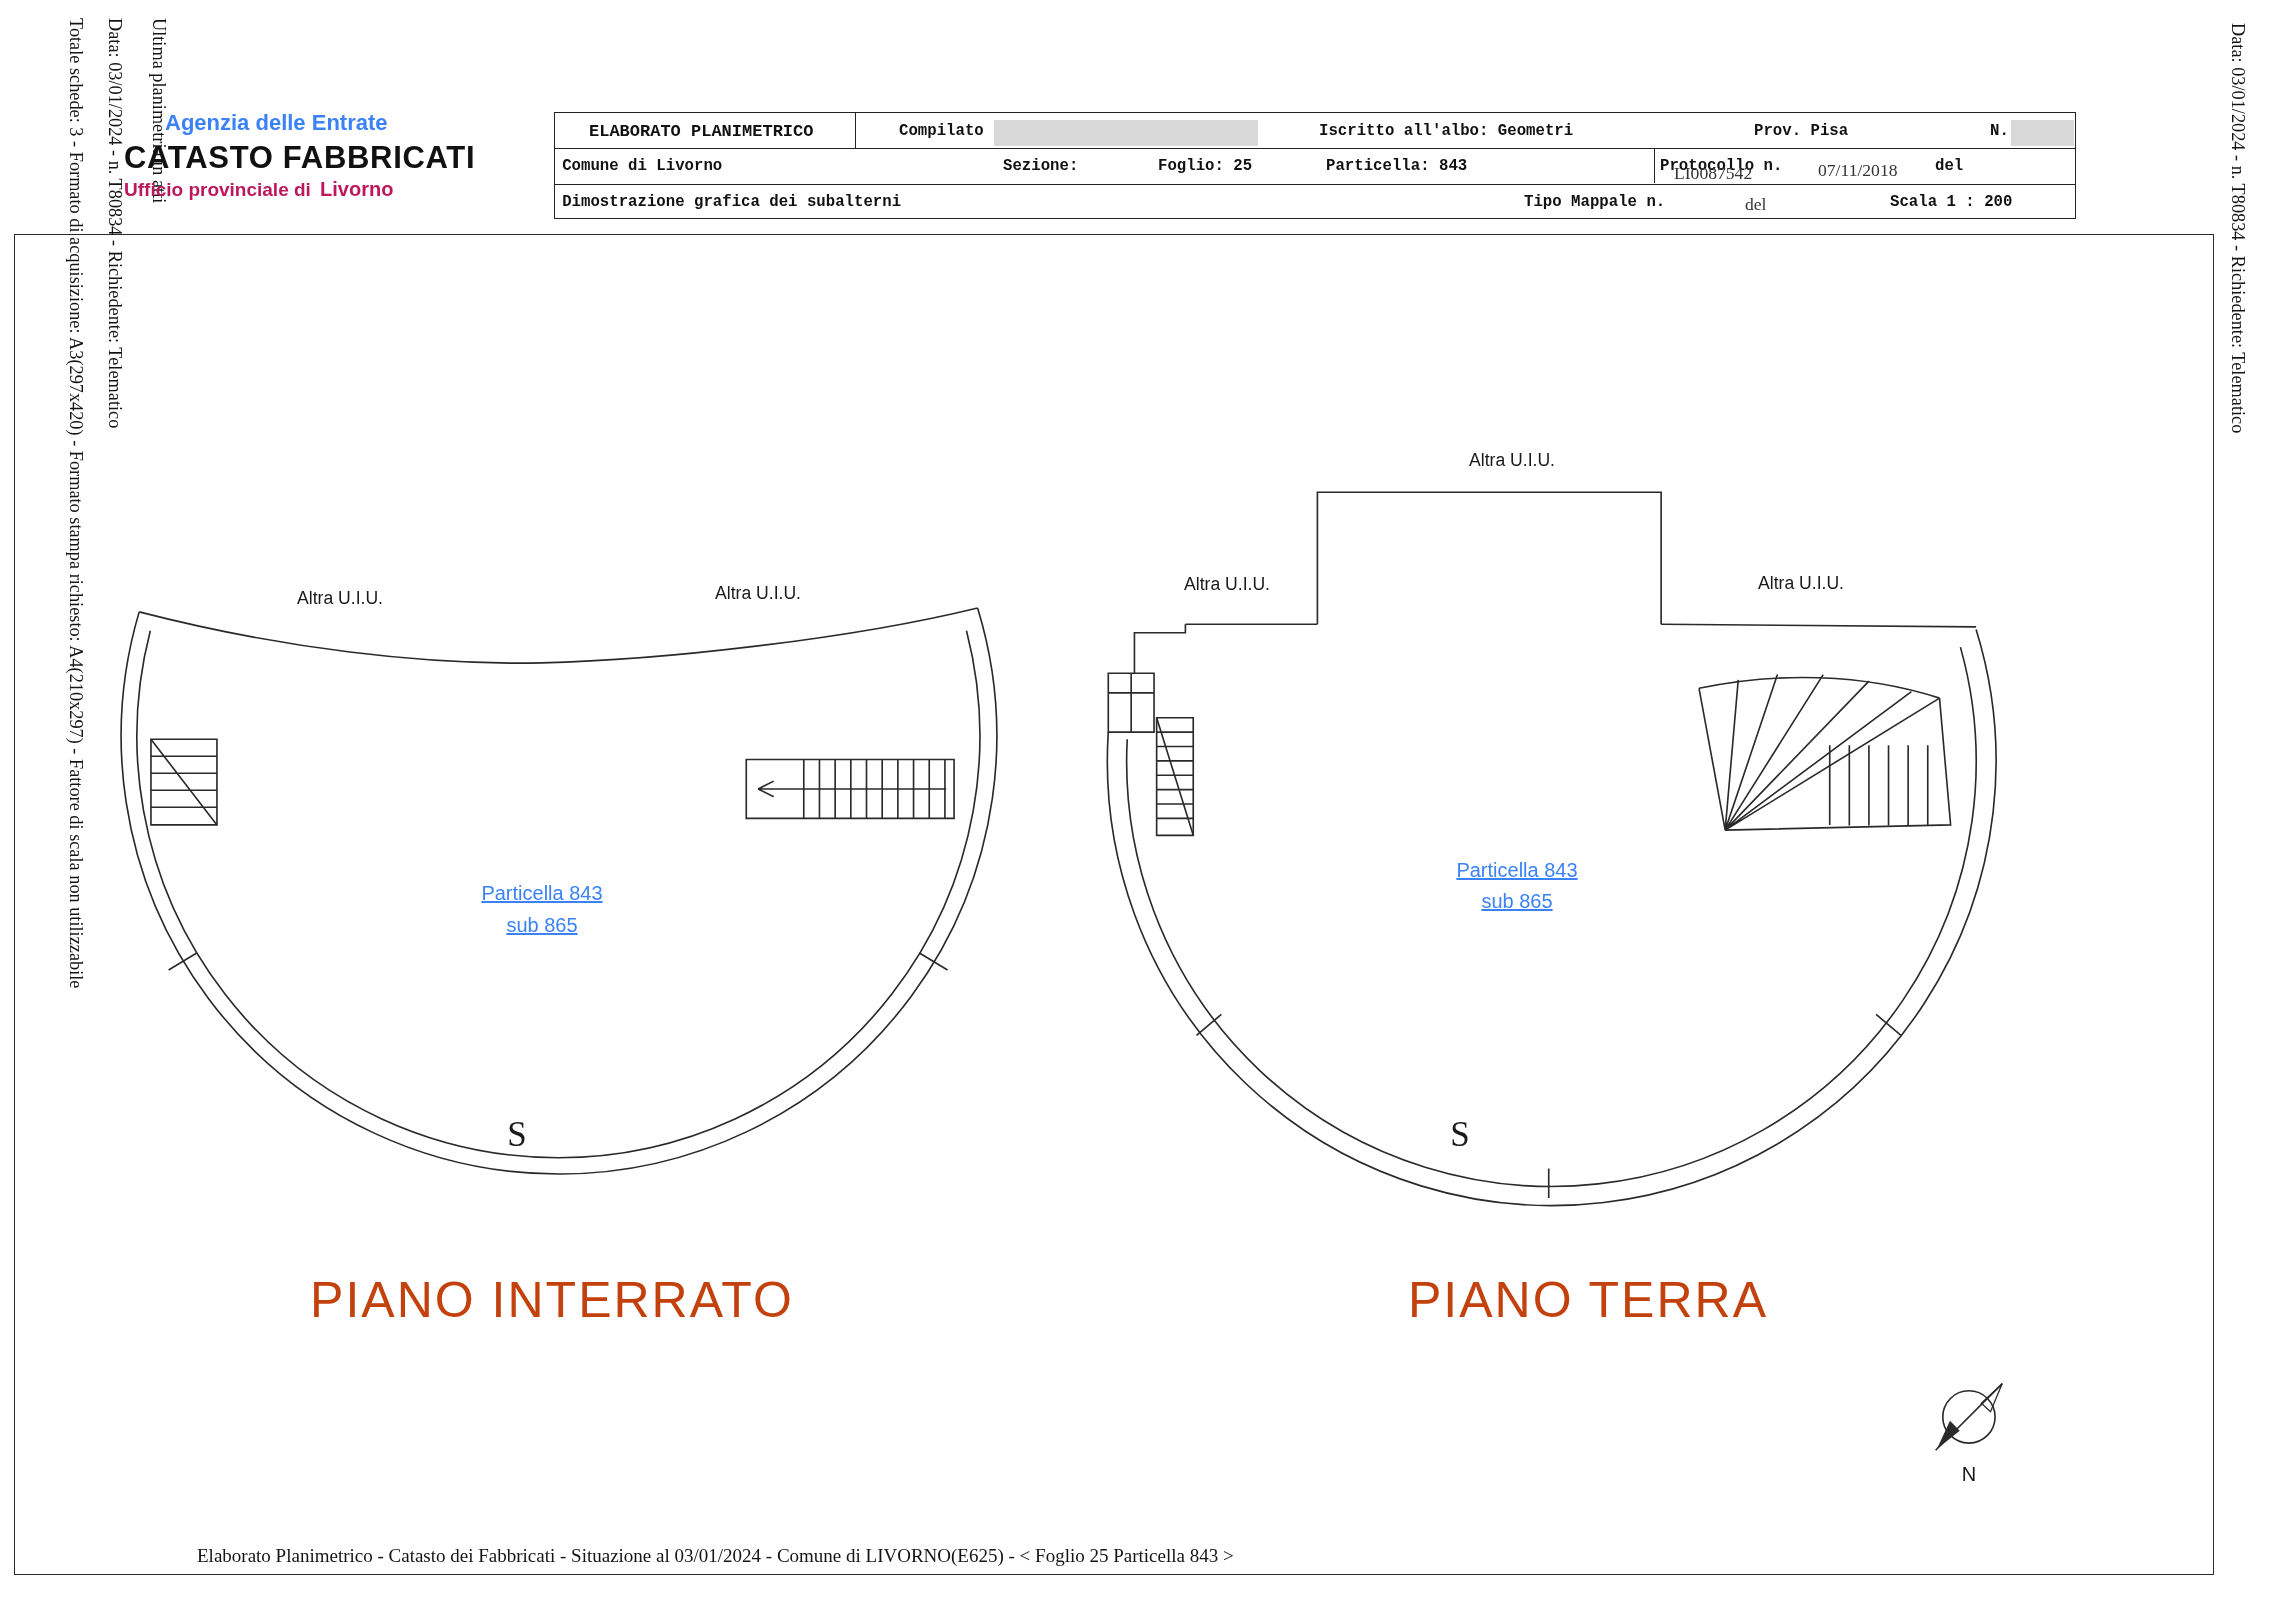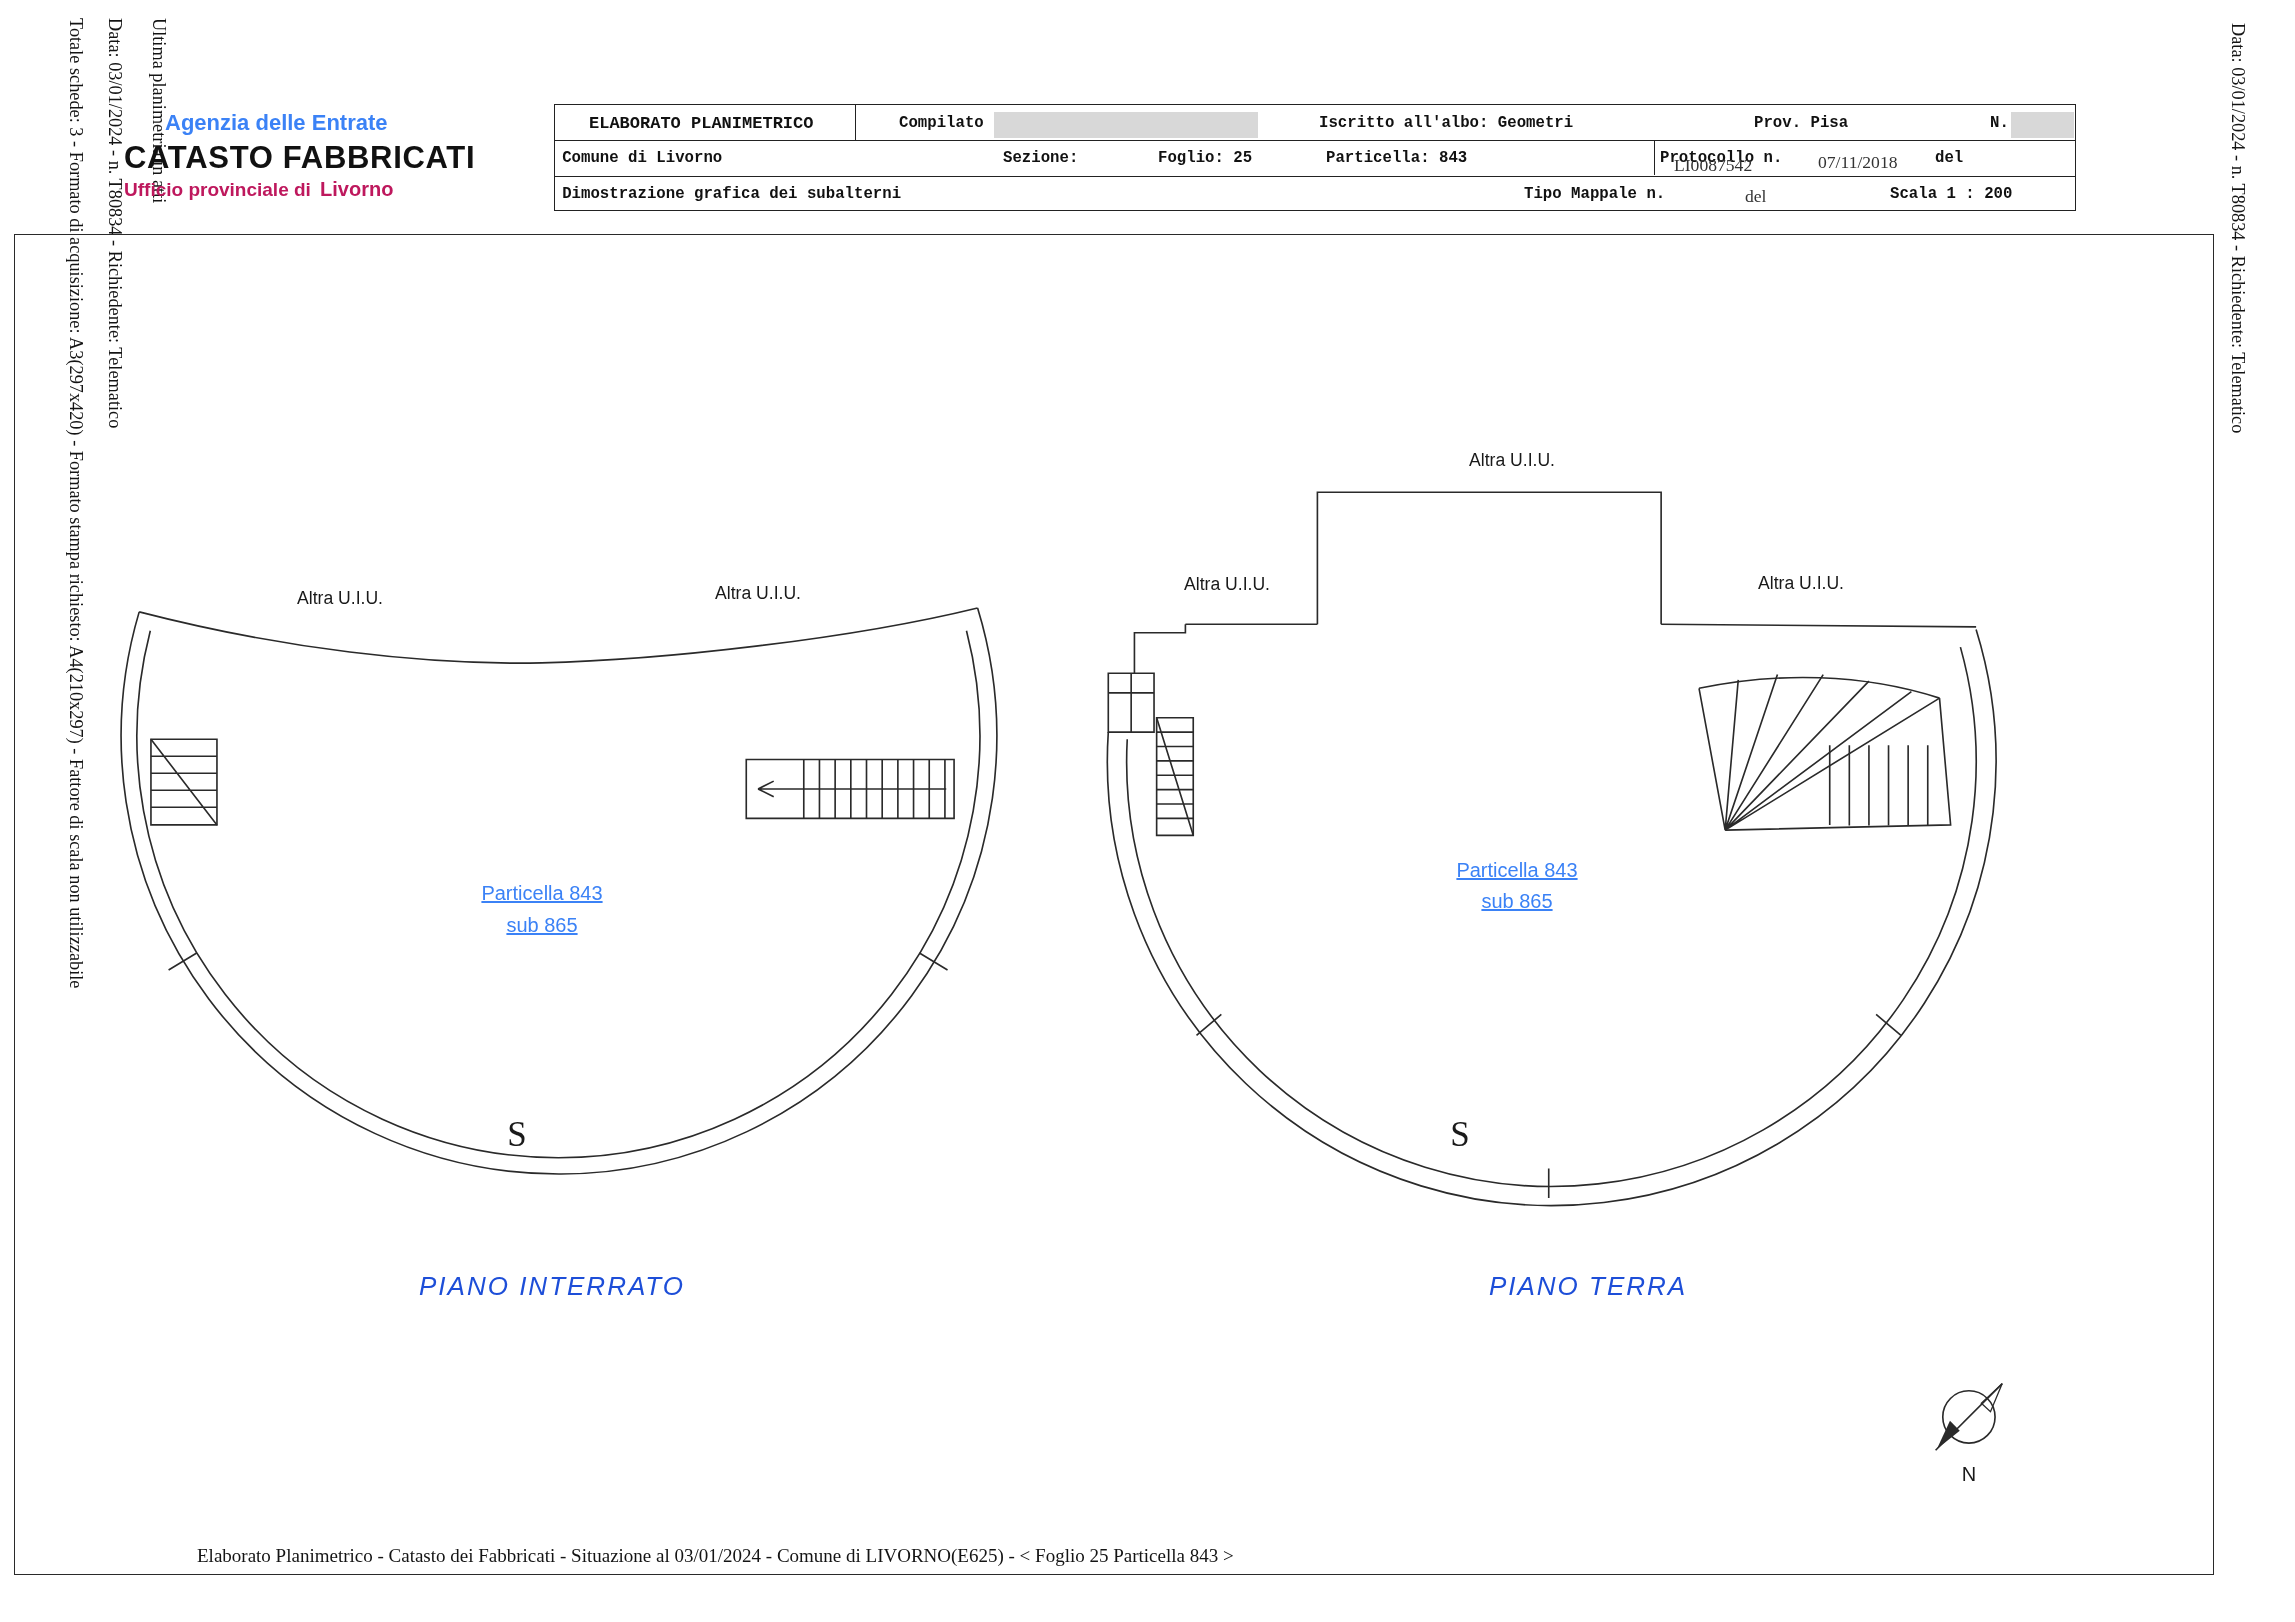--- a/index.html
+++ b/index.html
@@ -10,38 +10,38 @@
   .vtext{position:absolute;transform-origin:top left;transform:rotate(90deg);
          white-space:nowrap;font:18.3px "Liberation Serif",serif;color:#141414;}
 
   
   .agency{position:absolute;font-weight:bold;font-size:22px;color:#3b82f6;}
   .registry{position:absolute;font-weight:bold;font-size:31px;letter-spacing:0.7px;color:#111;}
   .office{position:absolute;font-weight:bold;font-size:19px;color:#be185d;}
   .office .city{font-size:20px;margin-left:9.2px;}
 
   
-  .htable{position:absolute;left:554px;top:104px;width:1522px;height:107px;
+  .htable{position:absolute;left:554px;top:112px;width:1522px;height:107px;
           border:1.3px solid #222;box-sizing:border-box;
           font-family:"Liberation Mono",monospace;font-weight:bold;font-size:15.7px;color:#111;}
   .htable .hline{position:absolute;left:0;width:100%;height:1.3px;background:#222;}
   .htable .vline{position:absolute;width:1.3px;background:#222;}
   .htable .cell{position:absolute;white-space:nowrap;}
   .htable .stamp{font-family:"Liberation Serif",serif;font-weight:normal;font-size:17.6px;color:#333;}
   .redacted{position:absolute;background:#d8d8d8;}
 
   .frame{position:absolute;left:14.4px;top:234px;width:2200px;height:1341px;
          border:1.3px solid #2a2a2a;box-sizing:border-box;}
 
   svg.draw{position:absolute;left:0;top:0;pointer-events:none;}
 
   .lbl{position:absolute;transform:translateX(-50%);font-size:17.6px;color:#1a1a1a;white-space:nowrap;}
   .pname{position:absolute;transform:translateX(-50%);font-size:20px;color:#3b82f6;white-space:nowrap;text-decoration:underline;}
   .smark{position:absolute;transform:translateX(-50%);font:35px "Liberation Serif",serif;color:#1a1a1a;}
-  .ptitle{position:absolute;transform:translateX(-50%);font-size:26px;letter-spacing:2px;color:#1d4ed8;white-space:nowrap;font-style:italic;}
+  .ptitle{position:absolute;transform:translateX(-50%);font-size:50px;letter-spacing:2px;color:#c2410c;white-space:nowrap;}
   .north{position:absolute;transform:translateX(-50%);font-size:20px;color:#1a1a1a;}
   .footer{position:absolute;left:197px;top:1545px;font:19px "Liberation Serif",serif;color:#141414;white-space:nowrap;}
 </style>
 </head>
 <body>
 
 <div id="canvas">
 
   <div class="vtext" style="left:169px;top:18.3px;">Ultima planimetria in atti</div>
   <div class="vtext" style="left:125px;top:18.3px;">Data: 03/01/2024 - n. T80834 - Richiedente: Telematico</div>

